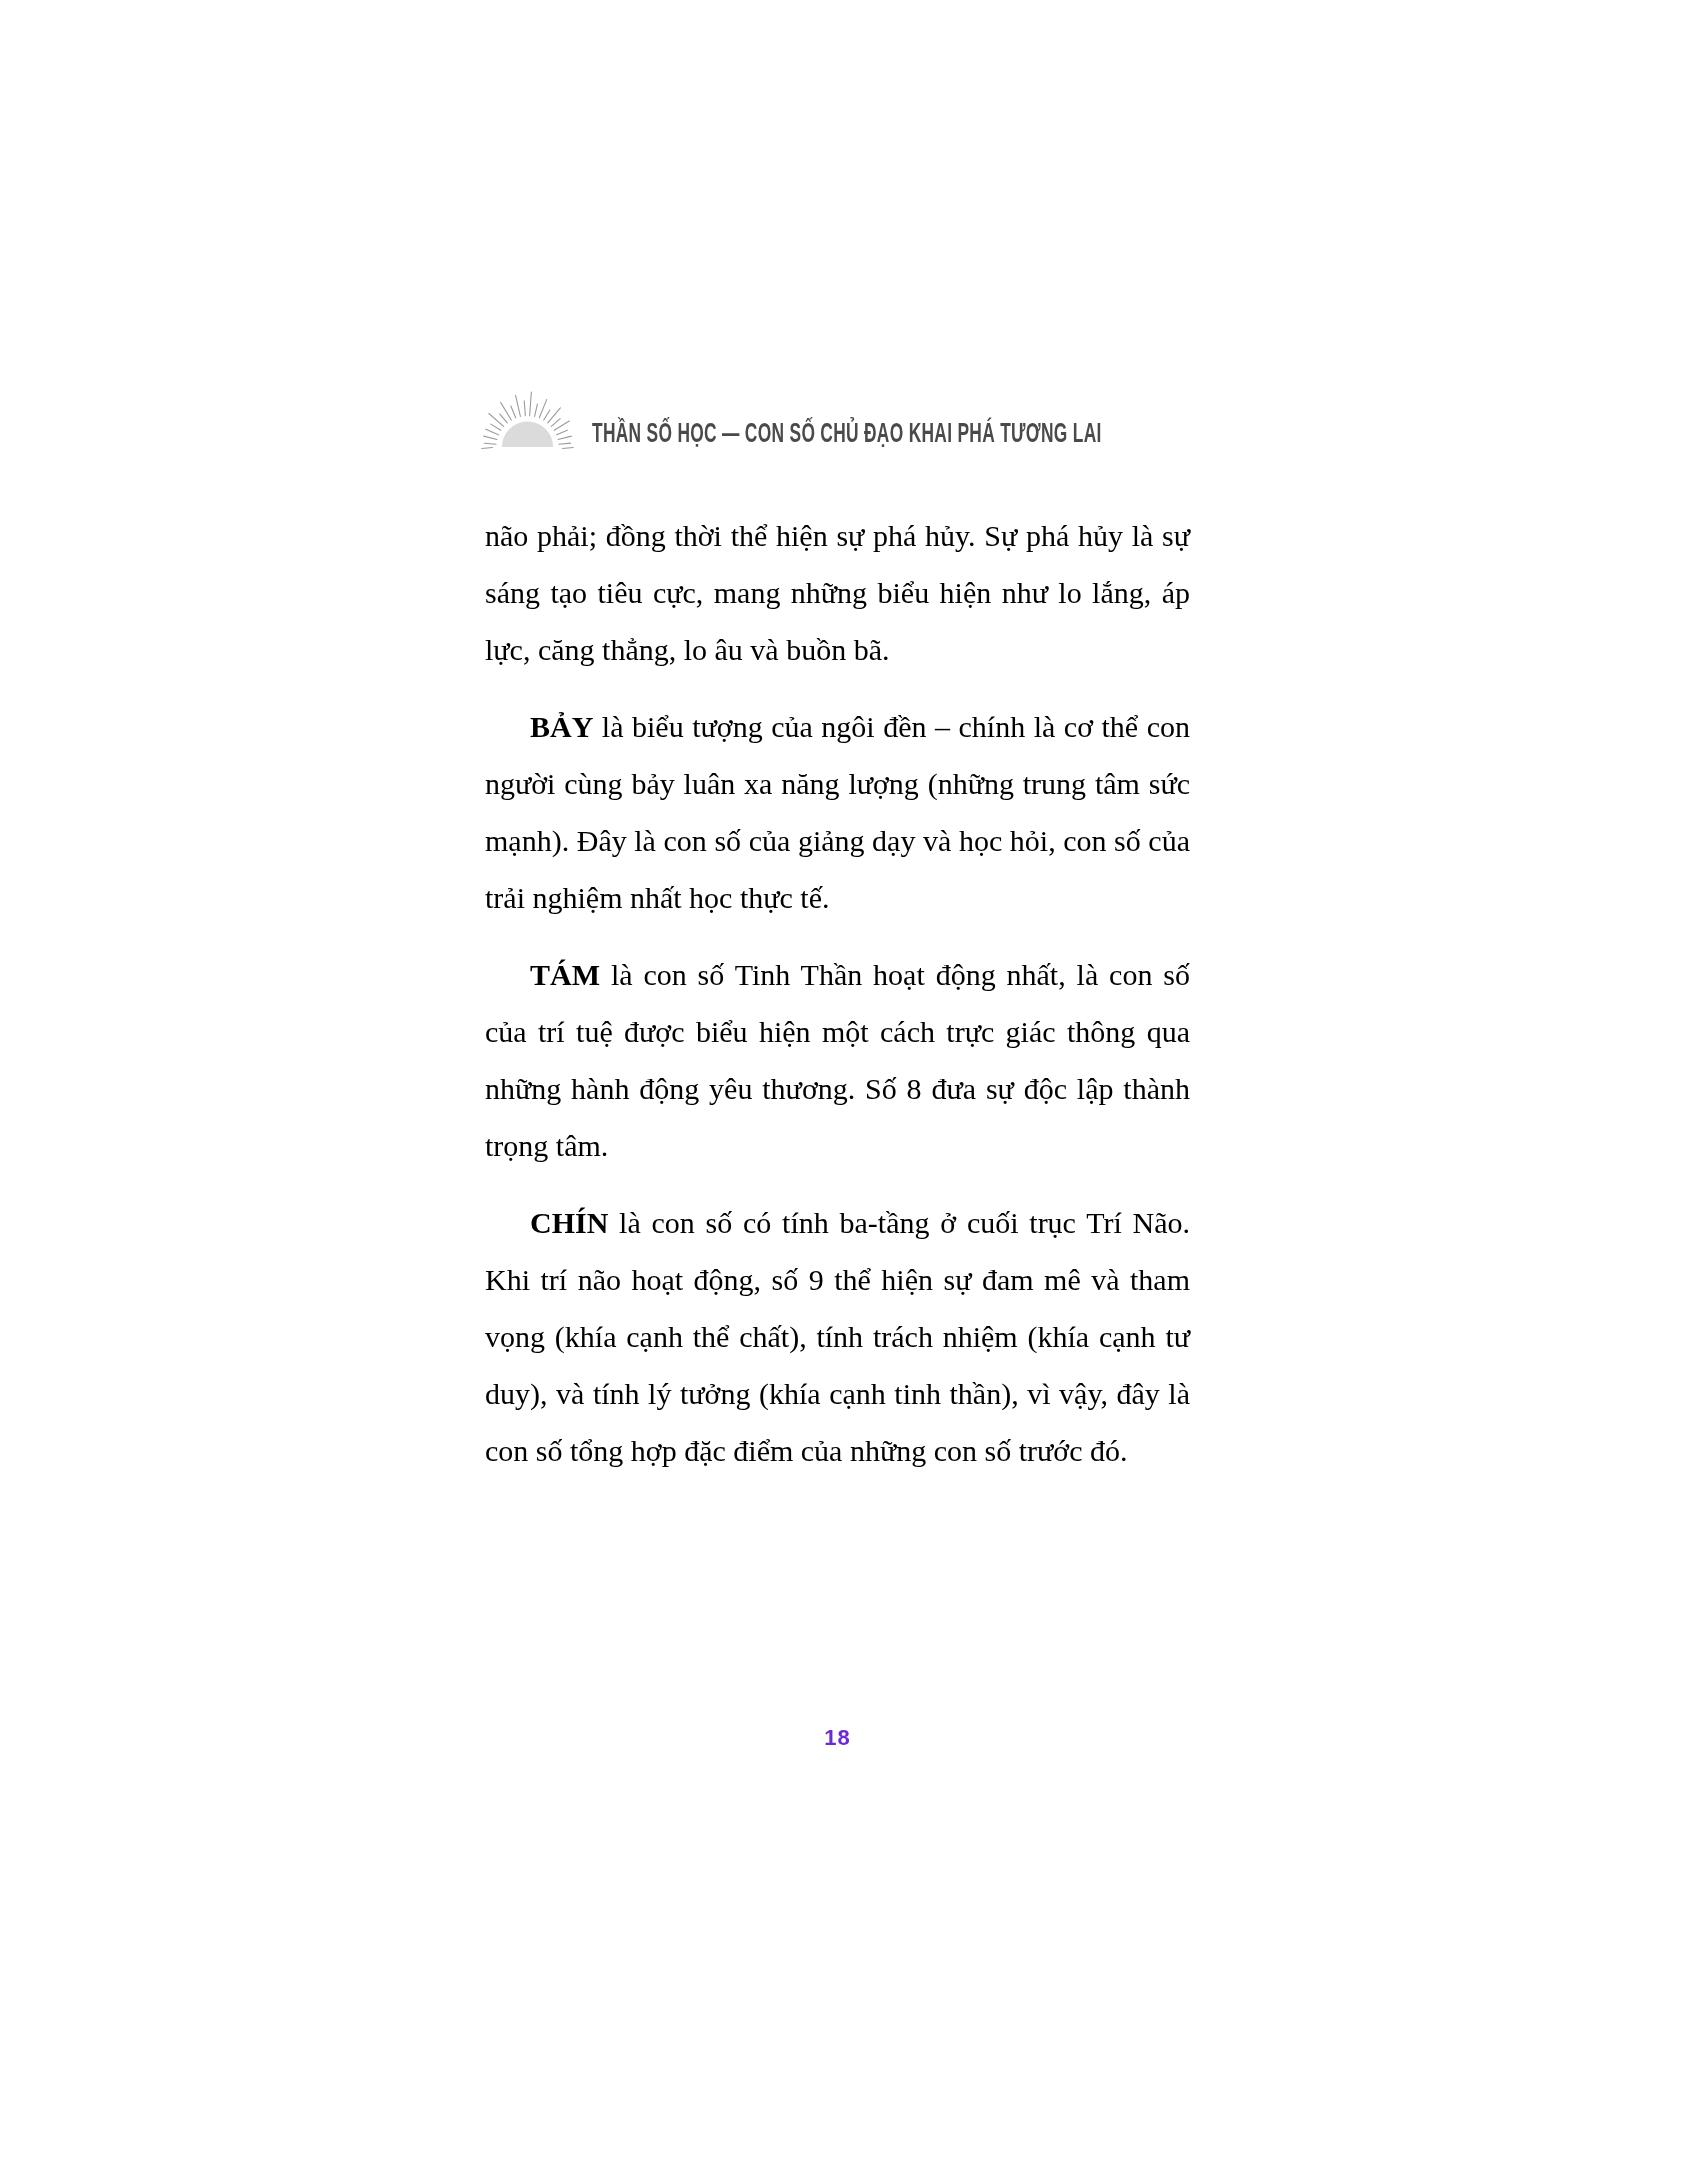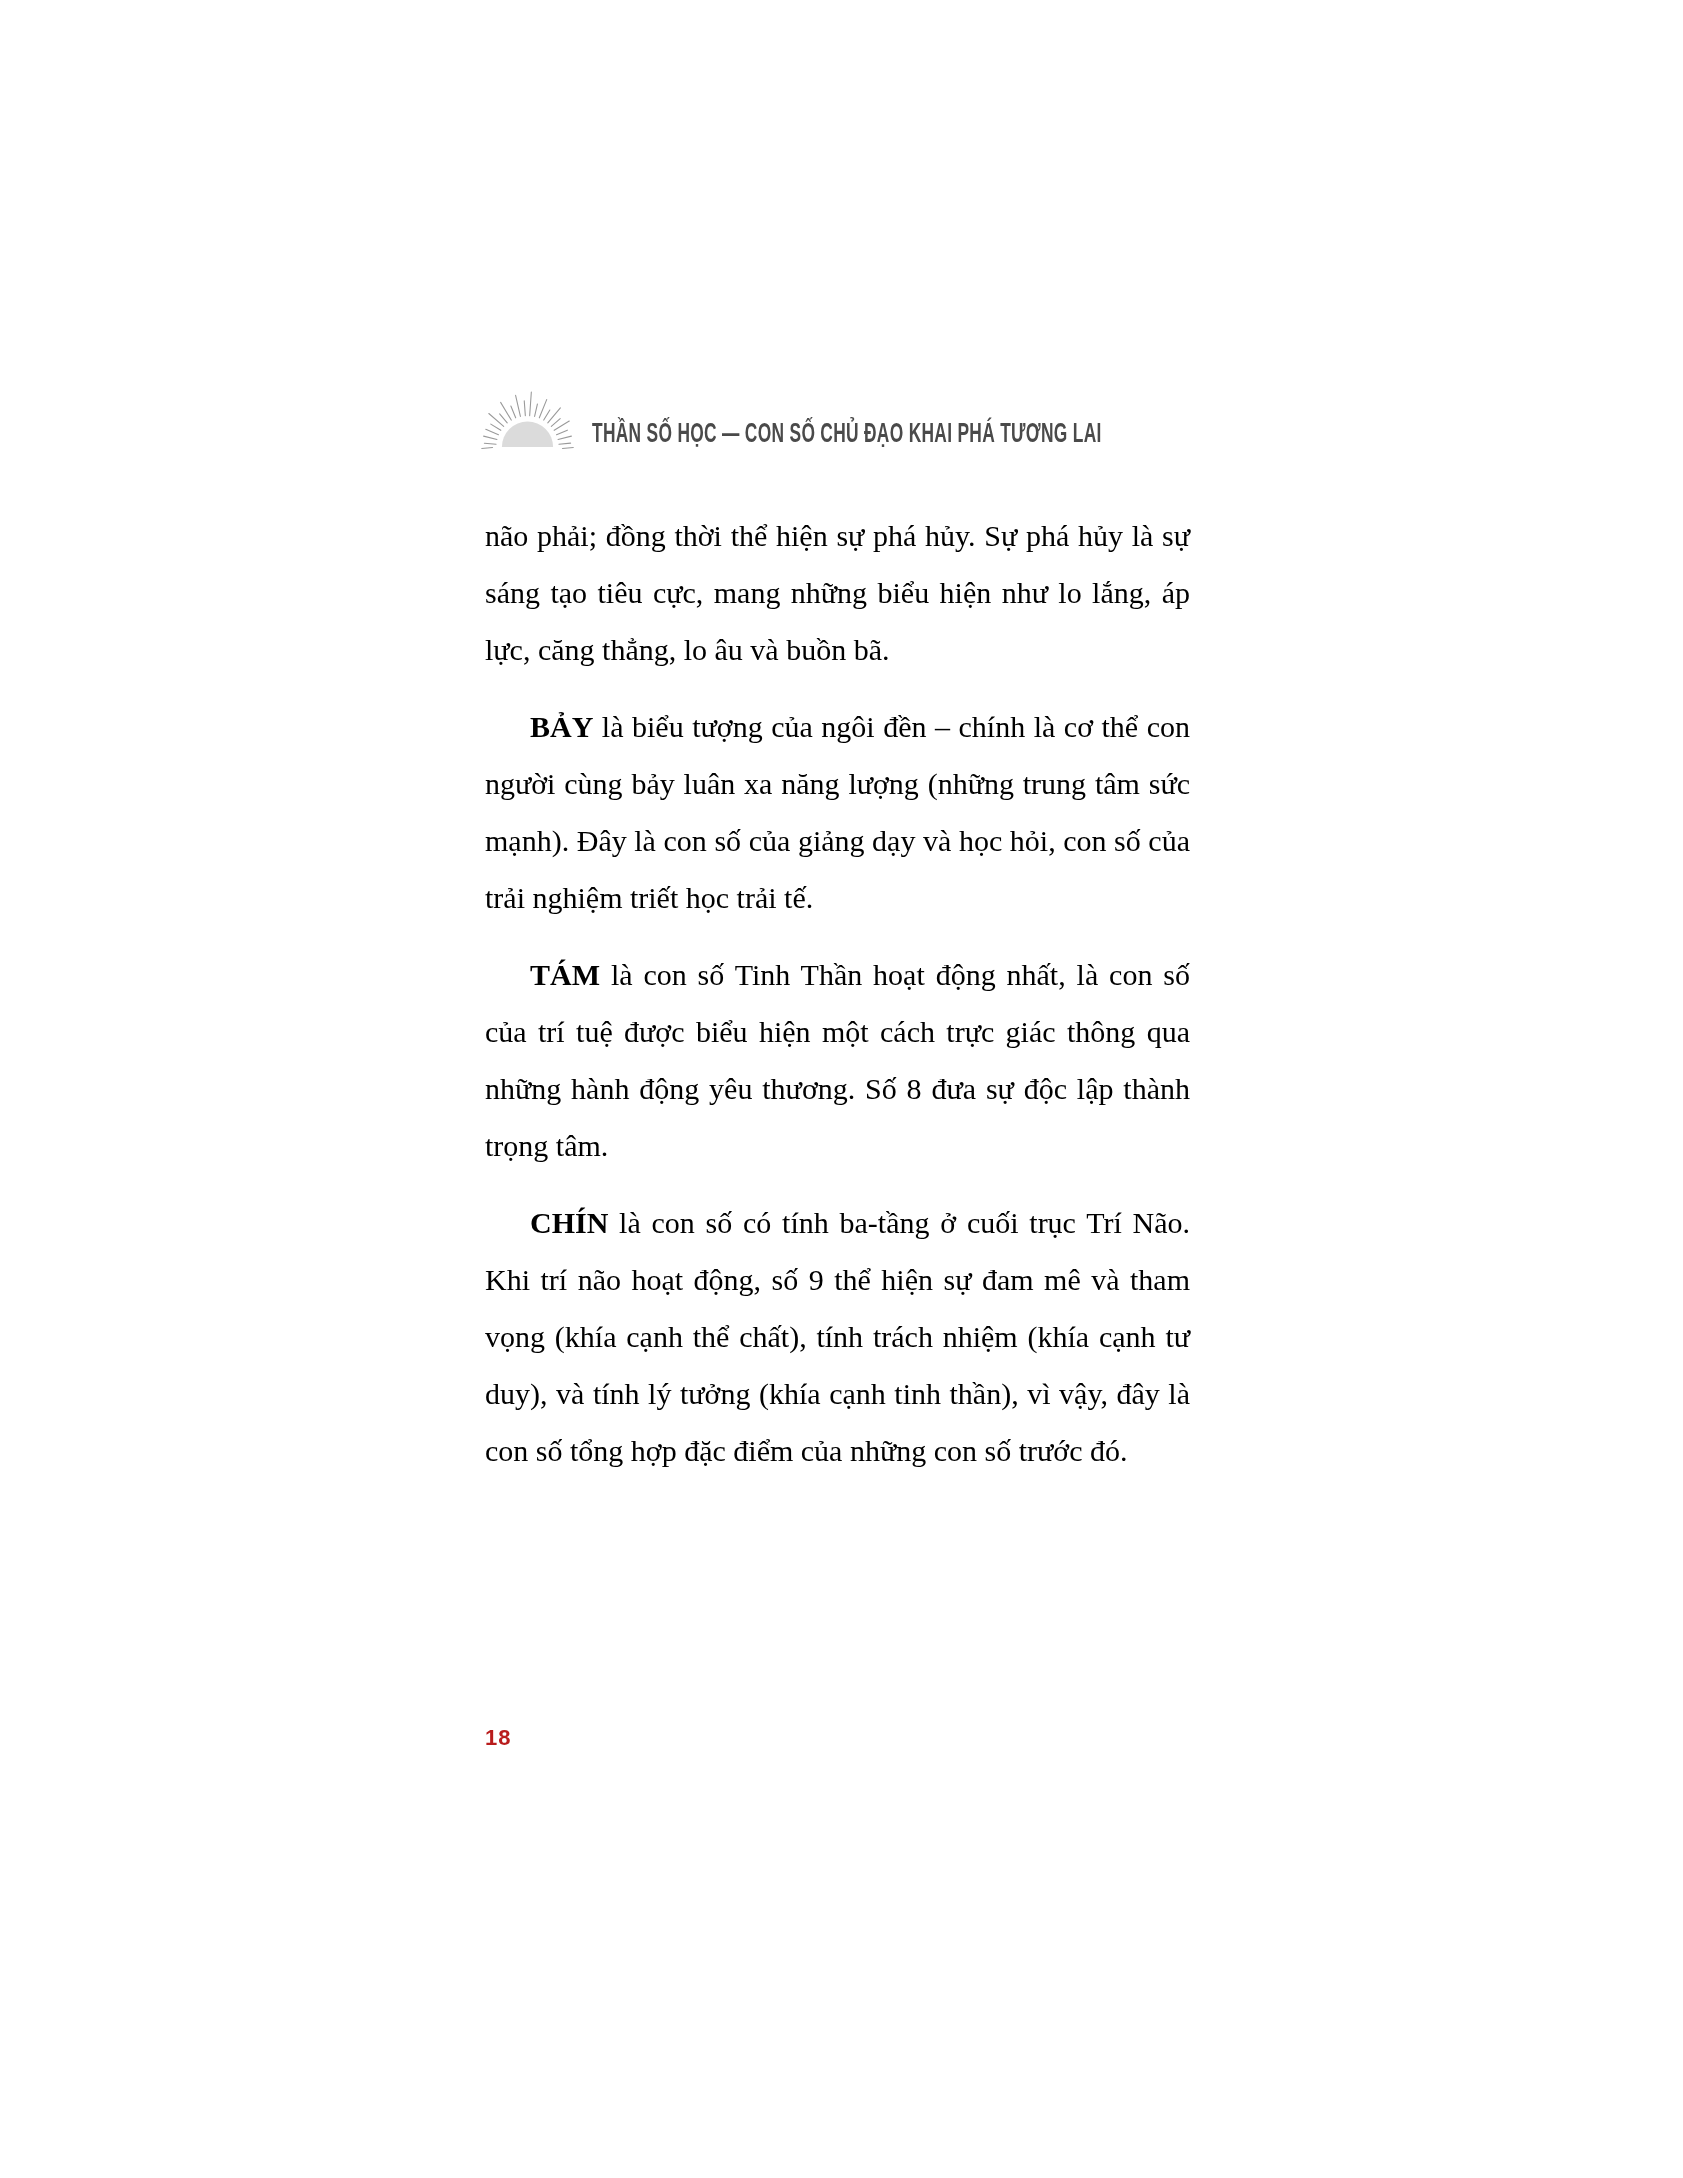--- a/index.html
+++ b/index.html
@@ -50,26 +50,26 @@
   .body-text p { margin: 0 0 20px 0; }
   .body-text p.indent { text-indent: 45px; }
   .body-text b.lead { font-weight: bold; }
 
   
   .folio {
     position: absolute;
     left: 485px;
     top: 1725px;
     width: 705px;
-    text-align: left;
+    text-align: center;
     font-family: "Liberation Sans", sans-serif;
     font-weight: bold;
     font-size: 22px;
     letter-spacing: 1px;
-    color: #b91c1c;
+    color: #6d28d9;
   }
 </style>
 </head>
 <body>
 
 <div class="page">
 
   <div class="running-head">
     <span>
       <svg class="sun-icon" viewBox="0 0 94 64" xmlns="http://www.w3.org/2000/svg">
@@ -98,21 +98,21 @@
           <line x1="82.5" y1="61.5" x2="93.5" y2="60.5"></line>
         </g>
         <path d="M 21 60 A 26 26 0 0 1 73 60 Z" fill="#dbdbdb"></path>
       </svg>
     </span>
     <span class="head-title">THẦN SỐ HỌC — CON SỐ CHỦ ĐẠO KHAI PHÁ TƯƠNG LAI</span>
   </div>
 
   <div class="body-text">
     <p><b class="lead"></b><span>não phải; đồng thời thể hiện sự phá hủy. Sự phá hủy là sự sáng tạo tiêu cực, mang những biểu hiện như lo lắng, áp lực, căng thẳng, lo âu và buồn bã.</span></p>
-    <p class="indent"><b class="lead">BẢY</b><span> là biểu tượng của ngôi đền – chính là cơ thể con người cùng bảy luân xa năng lượng (những trung tâm sức mạnh). Đây là con số của giảng dạy và học hỏi, con số của trải nghiệm triết học trải tế.</span></p>
+    <p class="indent"><b class="lead">BẢY</b><span> là biểu tượng của ngôi đền – chính là cơ thể con người cùng bảy luân xa năng lượng (những trung tâm sức mạnh). Đây là con số của giảng dạy và học hỏi, con số của trải nghiệm nhất học thực tế.</span></p>
     <p class="indent"><b class="lead">TÁM</b><span> là con số Tinh Thần hoạt động nhất, là con số của trí tuệ được biểu hiện một cách trực giác thông qua những hành động yêu thương. Số 8 đưa sự độc lập thành trọng tâm.</span></p>
     <p class="indent"><b class="lead">CHÍN</b><span> là con số có tính ba-tầng ở cuối trục Trí Não. Khi trí não hoạt động, số 9 thể hiện sự đam mê và tham vọng (khía cạnh thể chất), tính trách nhiệm (khía cạnh tư duy), và tính lý tưởng (khía cạnh tinh thần), vì vậy, đây là con số tổng hợp đặc điểm của những con số trước đó.</span></p>
   </div>
 
   <div class="folio">18</div>
 
 </div>
 
 
 </body></html>

